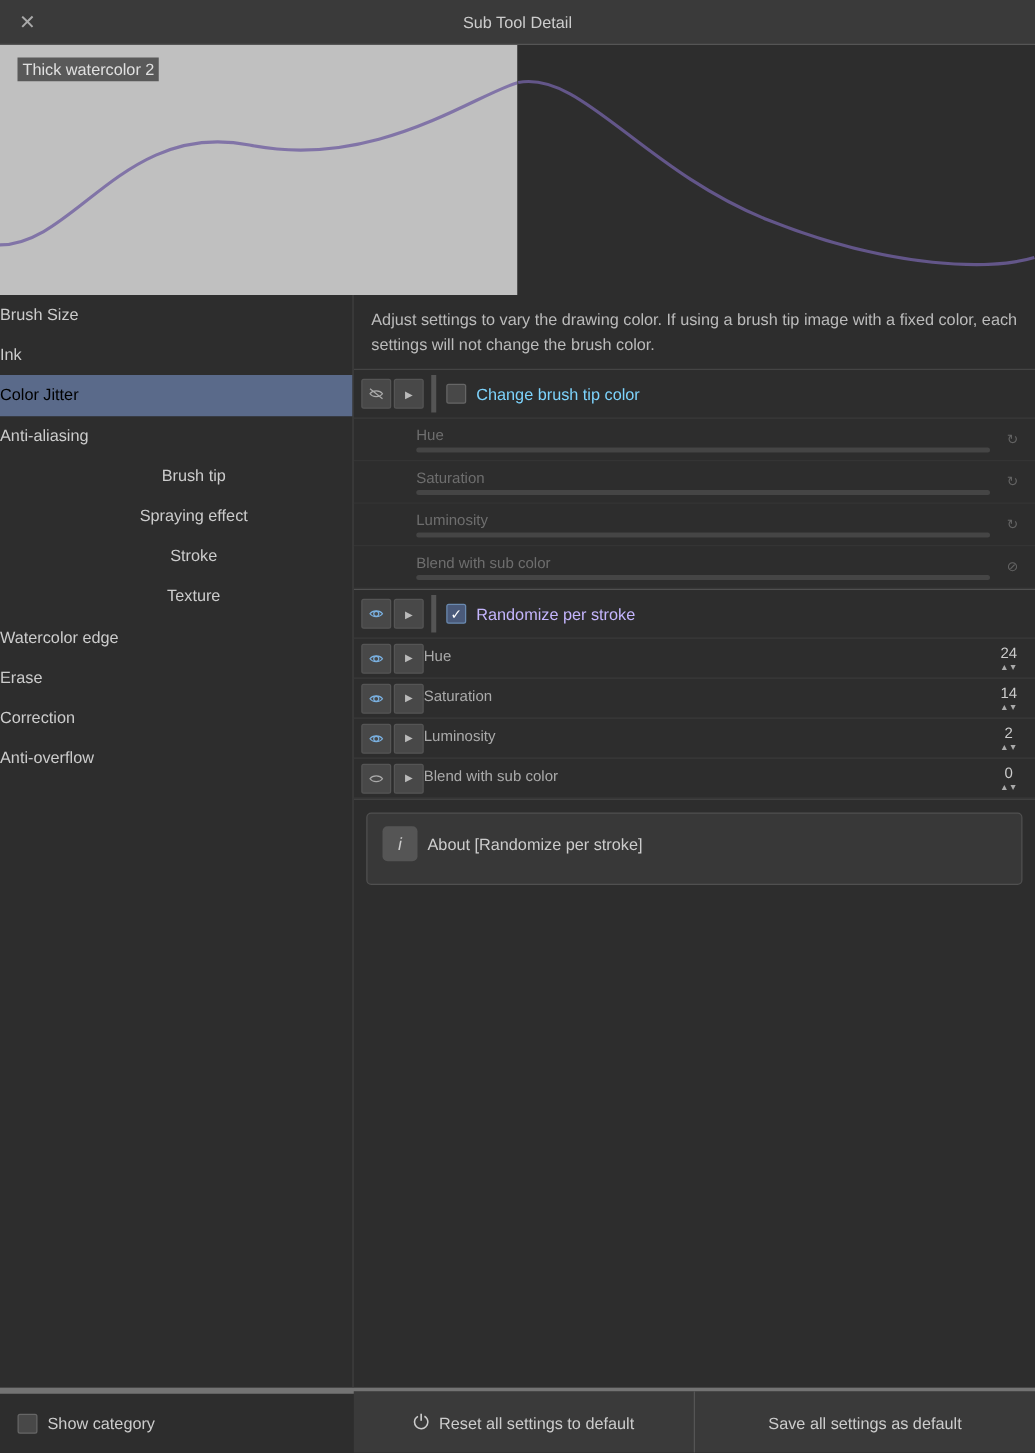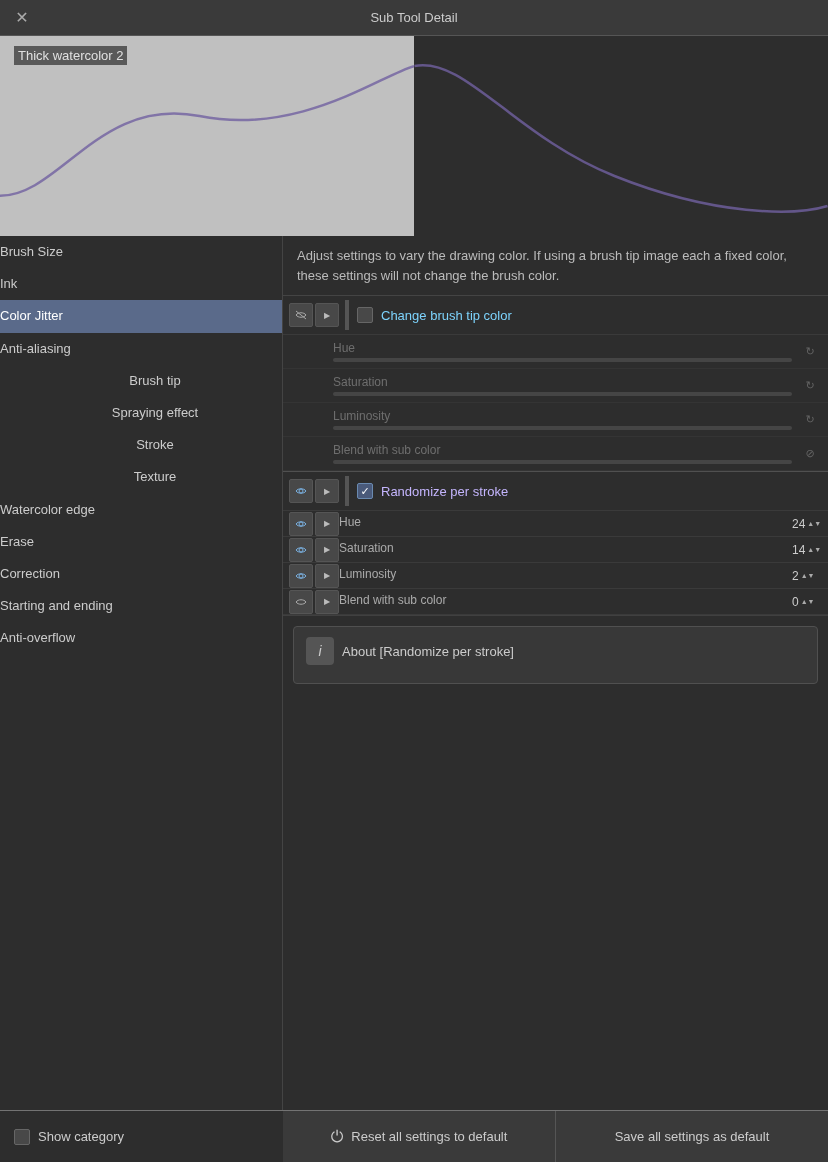--- a/index.html
+++ b/index.html
@@ -94,21 +94,21 @@
     }
     .sidebar-item {
       padding: 7px 0;
       cursor: pointer;
       color: #ccc;
       font-size: 13px;
       line-height: 1.4;
     }
     .sidebar-item.active {
       background: #5a6a8a;
-      color: #ffffff;
+      color: #000000;
     }
     .sidebar-item.indent {
       padding-left: 28px;
       text-align: center;
     }
 
     
     .right-panel {
       flex: 1;
       overflow-y: auto;
@@ -199,20 +199,21 @@
       border-radius: 2px;
     }
     .param-value {
       font-size: 12px;
       color: #ccc;
       min-width: 30px;
       text-align: right;
       display: flex;
       align-items: center;
       gap: 2px;
+      flex-direction: column;
     }
     .spin-arrows {
       display: flex;
       flex-direction: column;
       font-size: 7px;
       color: #aaa;
       cursor: pointer;
     }
 
     
@@ -249,21 +250,21 @@
       font-size: 12px;
       color: #aaa;
       line-height: 1.5;
     }
 
     
     .bottom-bar {
       height: 52px;
       display: flex;
       align-items: center;
-      border-top: 1px solid #737373;
+      border-top: 5px solid #737373;
       background: #2d2d2d;
       gap: 0;
     }
 
     .show-category-area {
       display: flex;
       align-items: center;
       gap: 8px;
       padding: 0 14px;
       flex: 0 0 283px;
@@ -395,27 +396,26 @@
     <div class="sidebar-item">Ink</div>
     <div class="sidebar-item active">Color Jitter</div>
     <div class="sidebar-item">Anti-aliasing</div>
     <div class="sidebar-item indent">Brush tip</div>
     <div class="sidebar-item indent">Spraying effect</div>
     <div class="sidebar-item indent">Stroke</div>
     <div class="sidebar-item indent">Texture</div>
     <div class="sidebar-item">Watercolor edge</div>
     <div class="sidebar-item">Erase</div>
     <div class="sidebar-item">Correction</div>
-    <div class="sidebar-item">Starting and ending</div>
     <div class="sidebar-item">Anti-overflow</div>
   </div>
 
   <div class="right-panel">
 
-    <div class="description-box">Adjust settings to vary the drawing color. If using a brush tip image each a fixed color, these settings will not change the brush color.</div>
+    <div class="description-box">Adjust settings to vary the drawing color. If using a brush tip image with a fixed color, each settings will not change the brush color.</div>
 
     <div class="row-group section-top">
       <div class="ctrl-row">
         <div class="row-icons">
           <div class="icon-btn">
             <svg width="12" height="10" viewBox="0 0 12 10">
                 <rect width="12" height="10" fill="none"></rect>
                 <path d="M1,5 C3,2 9,2 11,5 C9,8 3,8 1,5z" stroke="#aaa" stroke-width="1" fill="none"></path>
                 <line x1="1" y1="1" x2="11" y2="9" stroke="#aaa" stroke-width="1"></line>
               </svg>

